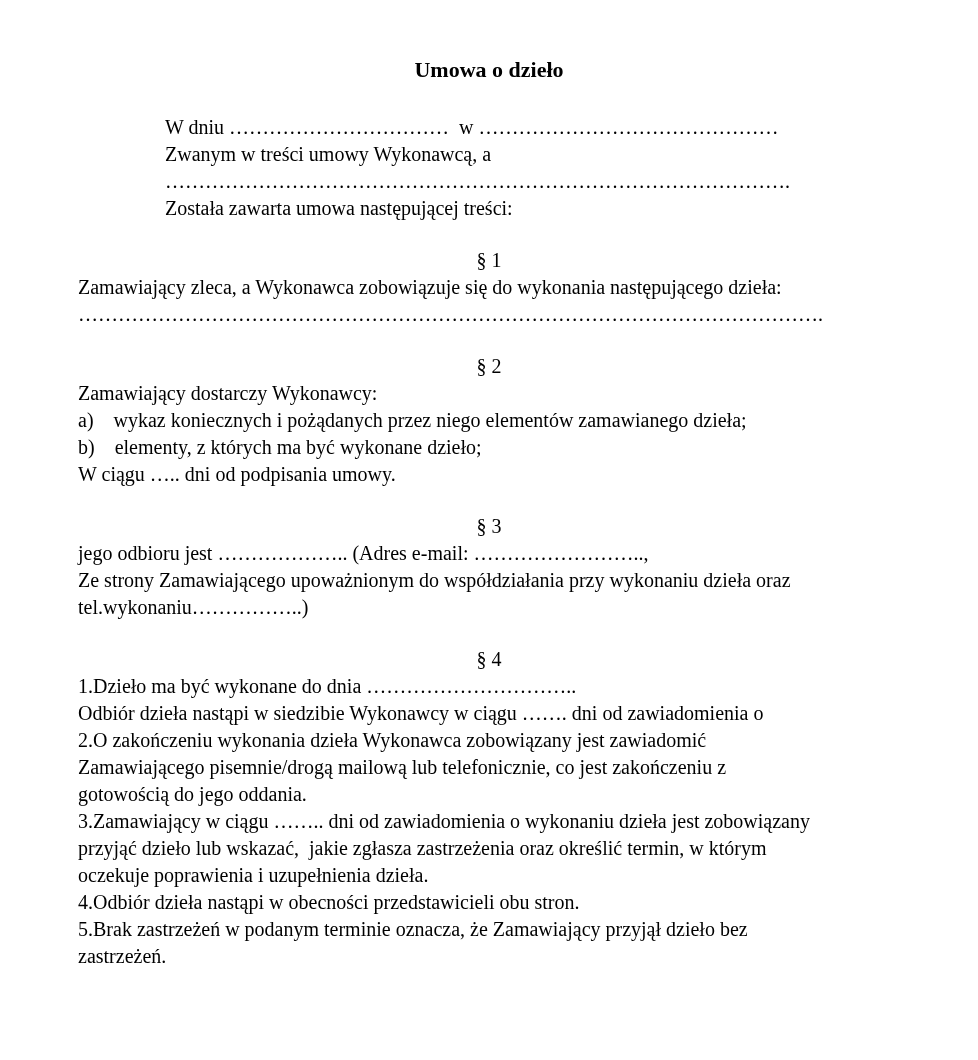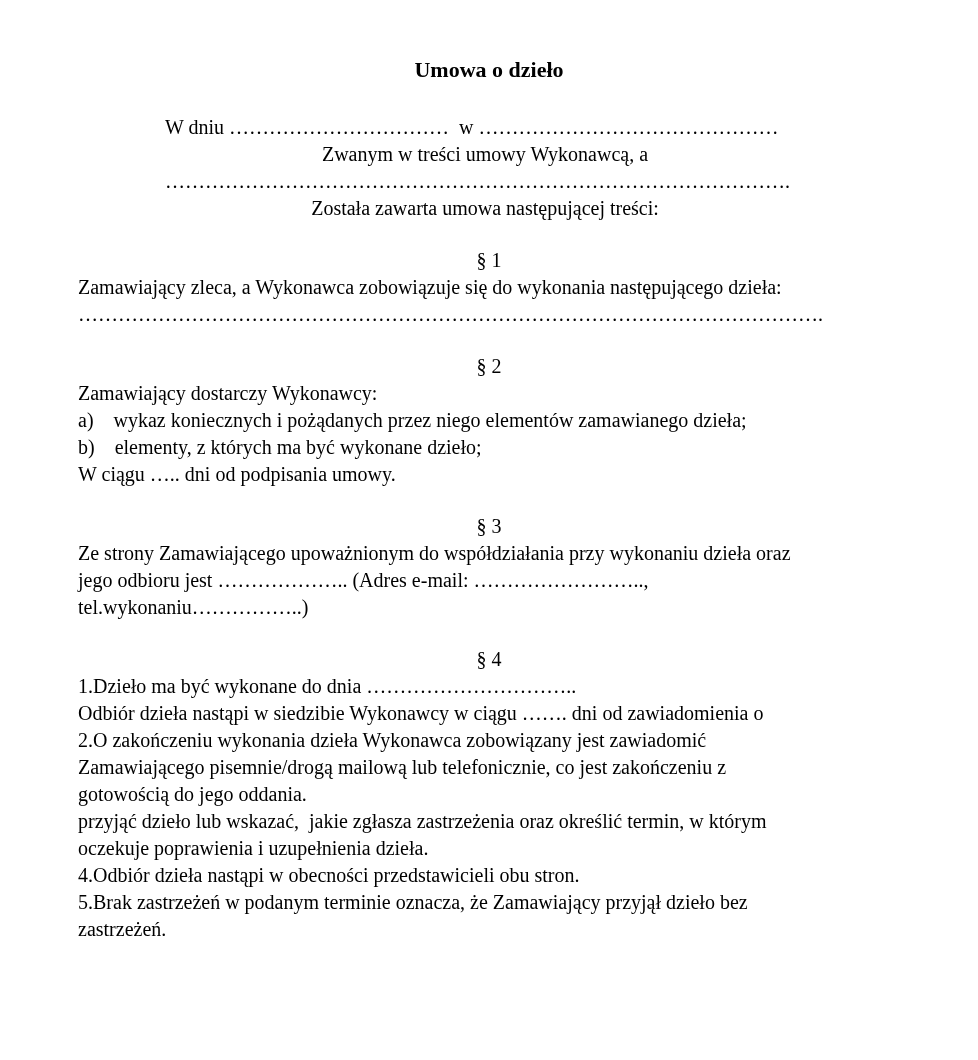--- a/index.html
+++ b/index.html
@@ -28,21 +28,20 @@
     font-size: 22px;
     font-weight: 700;
     text-align: center;
     line-height: 27px;
   }
   .line {
     white-space: pre;
     min-height: 27px;
   }
   .center {
-    text-align: center;
     font-family: Liberation Serif, serif;
   }
   .preamble {
     margin-left: 87px;
     margin-right: 95px;
   }
   .section {
     margin-top: 25px;
   }
   .heading {
@@ -74,32 +73,33 @@
   <div class="section">
     <div class="heading">§ 2</div>
     <div class="line">Zamawiający dostarczy Wykonawcy:</div>
     <div class="line">a)    wykaz koniecznych i pożądanych przez niego elementów zamawianego dzieła;</div>
     <div class="line">b)    elementy, z których ma być wykonane dzieło;</div>
     <div class="line">W ciągu ….. dni od podpisania umowy.</div>
   </div>
 
   <div class="section">
     <div class="heading">§ 3</div>
+    <div class="line">jego odbioru jest ……………….. (Adres e-mail: ……………………..,</div>
     <div class="line">Ze strony Zamawiającego upoważnionym do współdziałania przy wykonaniu dzieła oraz</div>
-    <div class="line">jego odbioru jest ……………….. (Adres e-mail: ……………………..,</div>
     <div class="line">tel.wykonaniu……………..)</div>
   </div>
 
   <div class="section">
     <div class="heading">§ 4</div>
     <div class="line">1.Dzieło ma być wykonane do dnia …………………………..</div>
     <div class="line">Odbiór dzieła nastąpi w siedzibie Wykonawcy w ciągu ……. dni od zawiadomienia o</div>
     <div class="line">2.O zakończeniu wykonania dzieła Wykonawca zobowiązany jest zawiadomić</div>
     <div class="line">Zamawiającego pisemnie/drogą mailową lub telefonicznie, co jest zakończeniu z</div>
     <div class="line">gotowością do jego oddania.</div>
+    <div class="line">3.Zamawiający w ciągu …….. dni od zawiadomienia o wykonaniu dzieła jest zobowiązany</div>
     <div class="line">przyjąć dzieło lub wskazać,  jakie zgłasza zastrzeżenia oraz określić termin, w którym</div>
     <div class="line">oczekuje poprawienia i uzupełnienia dzieła.</div>
     <div class="line">4.Odbiór dzieła nastąpi w obecności przedstawicieli obu stron.</div>
     <div class="line">5.Brak zastrzeżeń w podanym terminie oznacza, że Zamawiający przyjął dzieło bez</div>
     <div class="line">zastrzeżeń.</div>
   </div>
 
 </div>
 
 </body></html>

